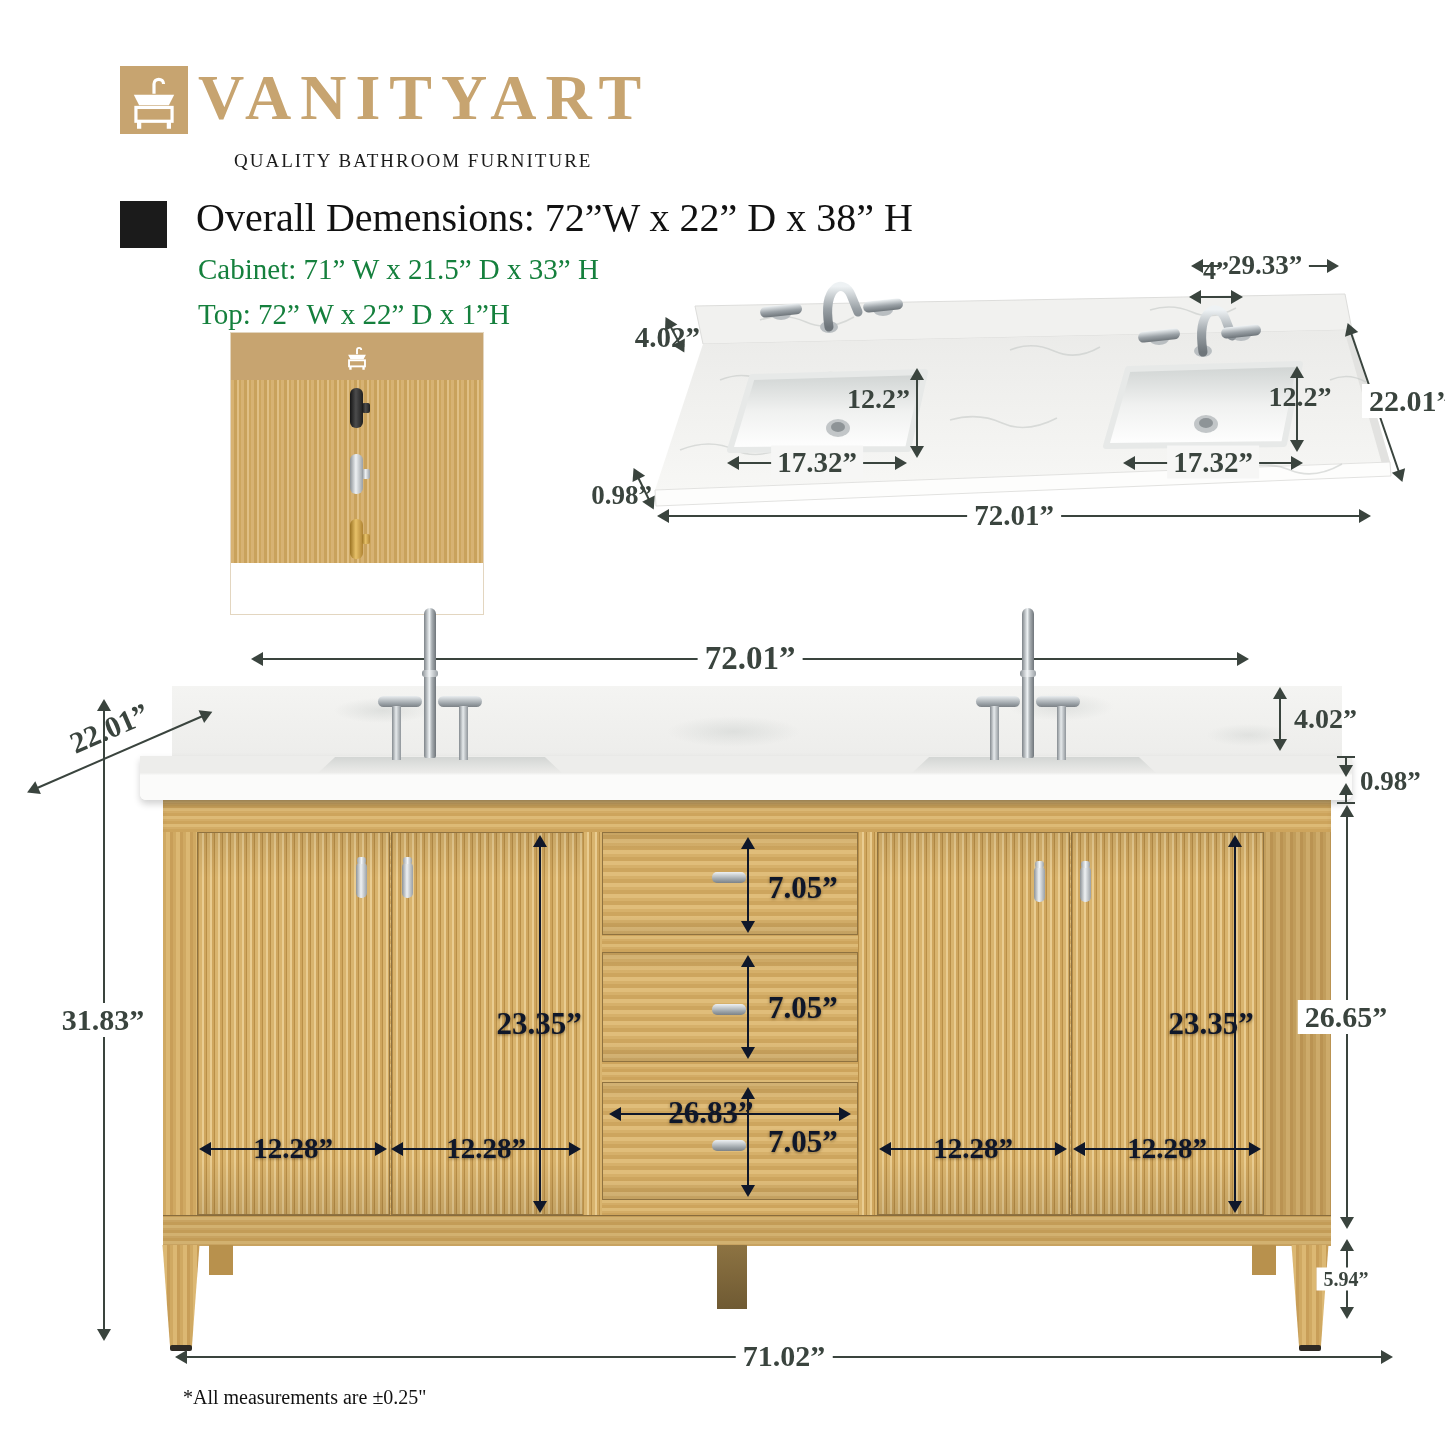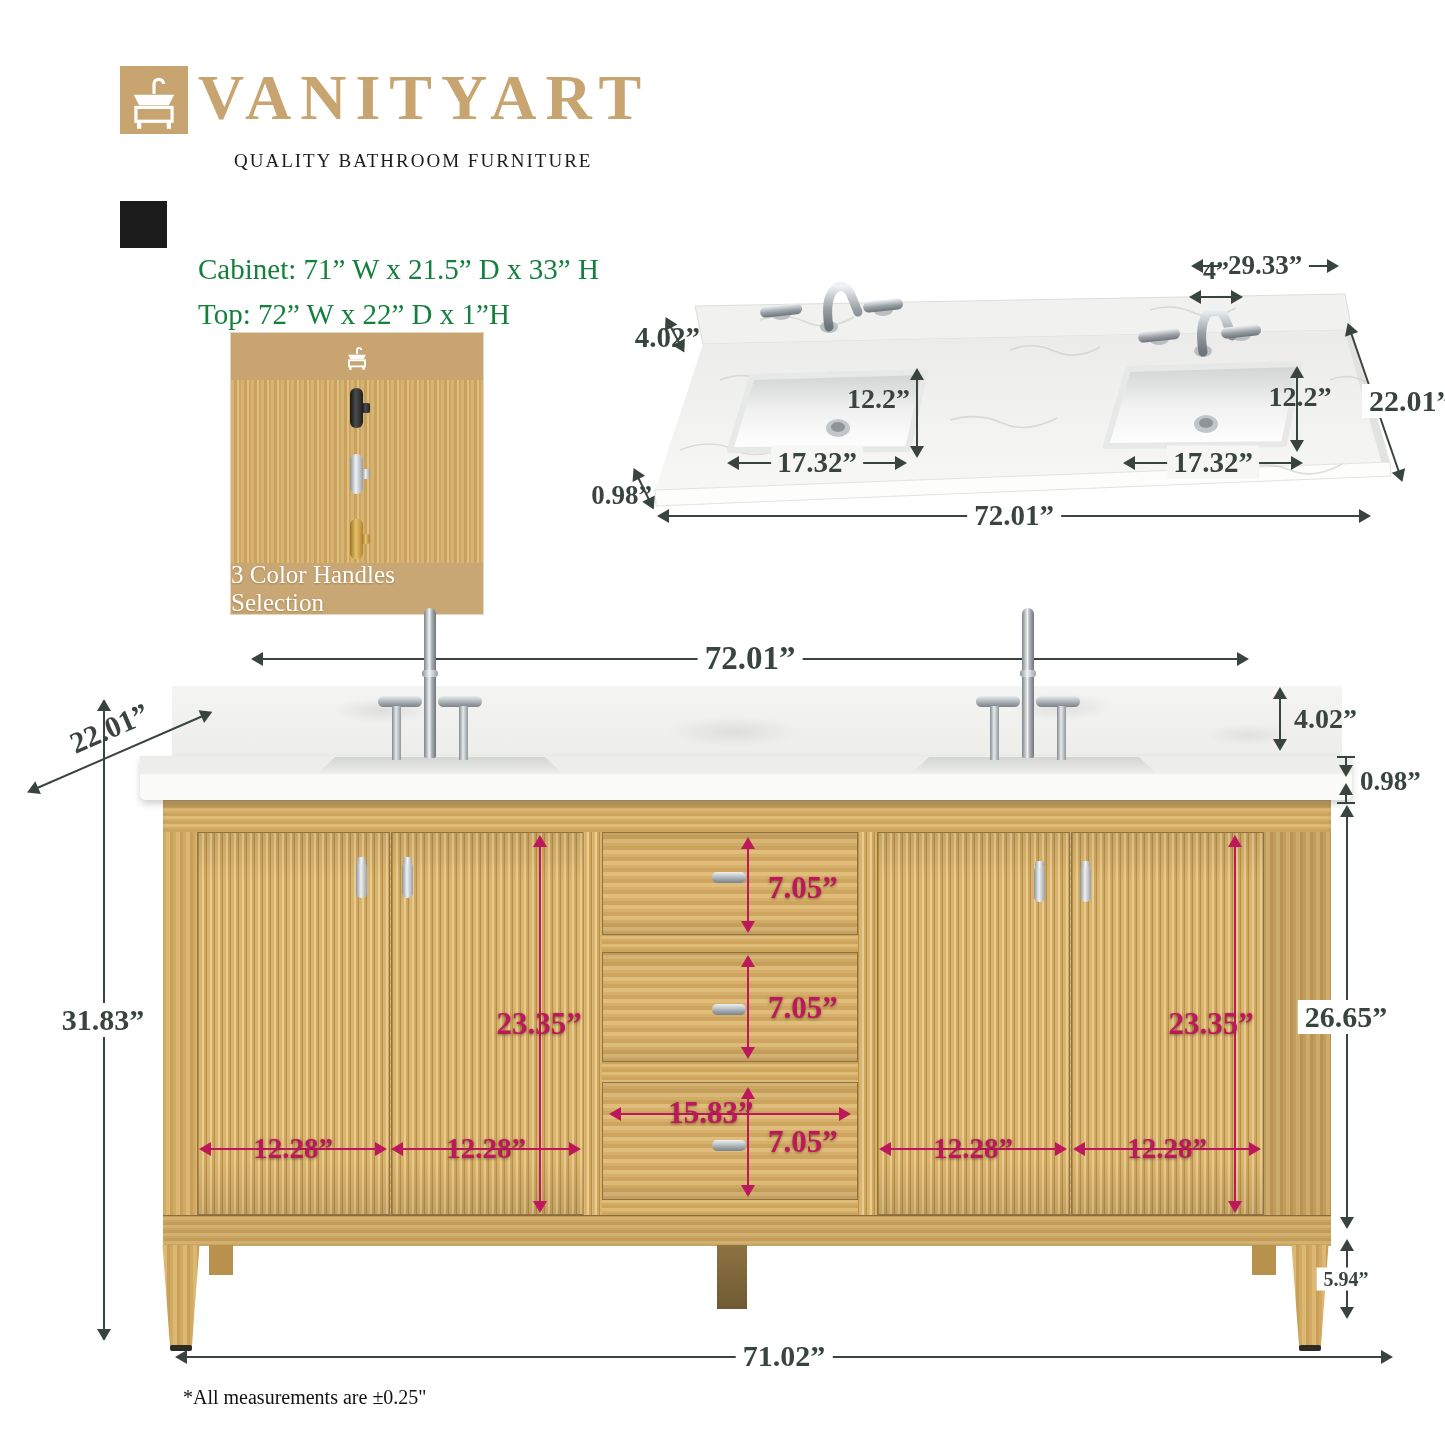--- a/index.html
+++ b/index.html
@@ -23,21 +23,21 @@
       color:#fff;font-size:25px;text-shadow:0 1px 2px rgba(90,60,20,.35)}
   .handle{position:absolute;width:13px;height:40px;border-radius:6px}
   .handle:after{content:"";position:absolute;right:-7px;top:15px;width:8px;height:10px;border-radius:2px;background:inherit}
   .h-black{background:linear-gradient(90deg,#161616,#4c4c4c 45%,#1f1f1f)}
   .h-chrome{background:linear-gradient(90deg,#8d9398,#eef1f3 45%,#9aa0a5)}
   .h-gold{background:linear-gradient(90deg,#9c7423,#e7c169 45%,#b08434)}
 
   
   .dim{position:absolute;z-index:6}
   .dim.dark,.dlabel.dark{color:#3a443e}
-  .dim.white,.dlabel.white{color:#be185d;text-shadow:0 1px 3px rgba(60,40,10,.55)}
+  .dim.white,.dlabel.white{color:#0f172a;text-shadow:0 1px 3px rgba(60,40,10,.55)}
   .dim b{position:absolute;background:currentColor}
   .dim.h b{left:10px;right:10px;top:-1px;height:2px}
   .dim.v b{top:10px;bottom:10px;left:-1px;width:2px}
   .dim i{position:absolute;width:0;height:0;border:7px solid transparent}
   .dim.h i.a1{left:-1px;top:-7px;border-left:0;border-right:12px solid currentColor}
   .dim.h i.a2{right:-1px;top:-7px;border-right:0;border-left:12px solid currentColor}
   .dim.v i.a1{top:-1px;left:-7px;border-top:0;border-bottom:12px solid currentColor}
   .dim.v i.a2{bottom:-1px;left:-7px;border-bottom:0;border-top:12px solid currentColor}
   .dim .lb{position:absolute;font-weight:700;white-space:nowrap}
   .dim.h .lb{left:50%;top:-1px;transform:translate(-50%,-50%)}
@@ -99,38 +99,38 @@
       <path d="M32 26 v-9 c0-6 9-6 9 0" stroke="#fff" stroke-width="3" fill="none"></path>
       <path d="M13 27 h38 l-5 10 h-28 z" fill="#fff"></path>
       <rect x="15" y="39" width="34" height="13" fill="none" stroke="#fff" stroke-width="3"></rect>
       <path d="M18 52 v7 M46 52 v7" stroke="#fff" stroke-width="4"></path>
     </svg>
   </div>
   <div class="abs brand-name" style="left:198px;top:64px">VANITYART</div>
   <div class="abs tagline" style="left:234px;top:150px">QUALITY BATHROOM FURNITURE</div>
 
   <div class="abs bullet" style="left:120px;top:201px;width:47px;height:47px"></div>
+  <div class="abs spec-overall" style="left:196px;top:194px">Overall Demensions: 72”W x 22” D x 38” H</div>
   <div class="abs spec-line" style="left:198px;top:253px">Cabinet: 71” W x 21.5” D x 33” H</div>
   <div class="abs spec-line" style="left:198px;top:298px">Top: 72” W x 22” D x 1”H</div>
 
   <div class="abs swatch" style="left:231px;top:333px">
     <div class="swatch-head">
       <svg width="30" height="30" viewBox="0 0 64 64">
         <path d="M32 26 v-9 c0-6 9-6 9 0" stroke="#fff" stroke-width="4" fill="none"></path>
         <path d="M13 27 h38 l-5 10 h-28 z" fill="#fff"></path>
         <rect x="15" y="39" width="34" height="13" fill="none" stroke="#fff" stroke-width="4"></rect>
         <path d="M18 52 v7 M46 52 v7" stroke="#fff" stroke-width="5"></path>
       </svg>
     </div>
     <div class="swatch-wood" style="position:relative">
       <span class="handle h-black" style="left:119px;top:8px"></span>
       <span class="handle h-chrome" style="left:119px;top:74px"></span>
       <span class="handle h-gold" style="left:119px;top:139px"></span>
     </div>
-    <div class="swatch-cap">3 Color Handles Selection</div>
   </div>
 
   <svg class="abs" style="left:600px;top:240px;z-index:1" width="845" height="305" viewBox="600 240 845 305">
     <defs>
       <linearGradient id="slabg" x1="0" y1="0" x2="0" y2="1">
         <stop offset="0" stop-color="#ebebe9"></stop>
           <stop offset="1" stop-color="#f7f7f5"></stop>
       </linearGradient>
       <linearGradient id="sinkg" x1="0" y1="0" x2="0" y2="1">
         <stop offset="0" stop-color="#cfd3d2"></stop>
@@ -392,21 +392,21 @@
     <i class="a1"></i>
       <i class="a2"></i>
       <b></b>
   </div>
   <div class="dlabel white" style="left:768px;top:1142px;transform:translate(0,-50%);font-size:31px">7.05”</div>
 
   <div class="dim h white" style="left:610px;top:1114px;width:240px">
     <i class="a1"></i>
       <i class="a2"></i>
       <b></b>
-    <span class="lb" style="left:42%;font-size:31px">15.83”</span>
+    <span class="lb" style="left:42%;font-size:31px">26.83”</span>
   </div>
 
   <div class="dim h white" style="left:200px;top:1149px;width:186px">
     <i class="a1"></i>
       <i class="a2"></i>
       <b></b>
     <span class="lb" style="font-size:29px">12.28”</span>
   </div>
   <div class="dim h white" style="left:392px;top:1149px;width:188px">
     <i class="a1"></i>

